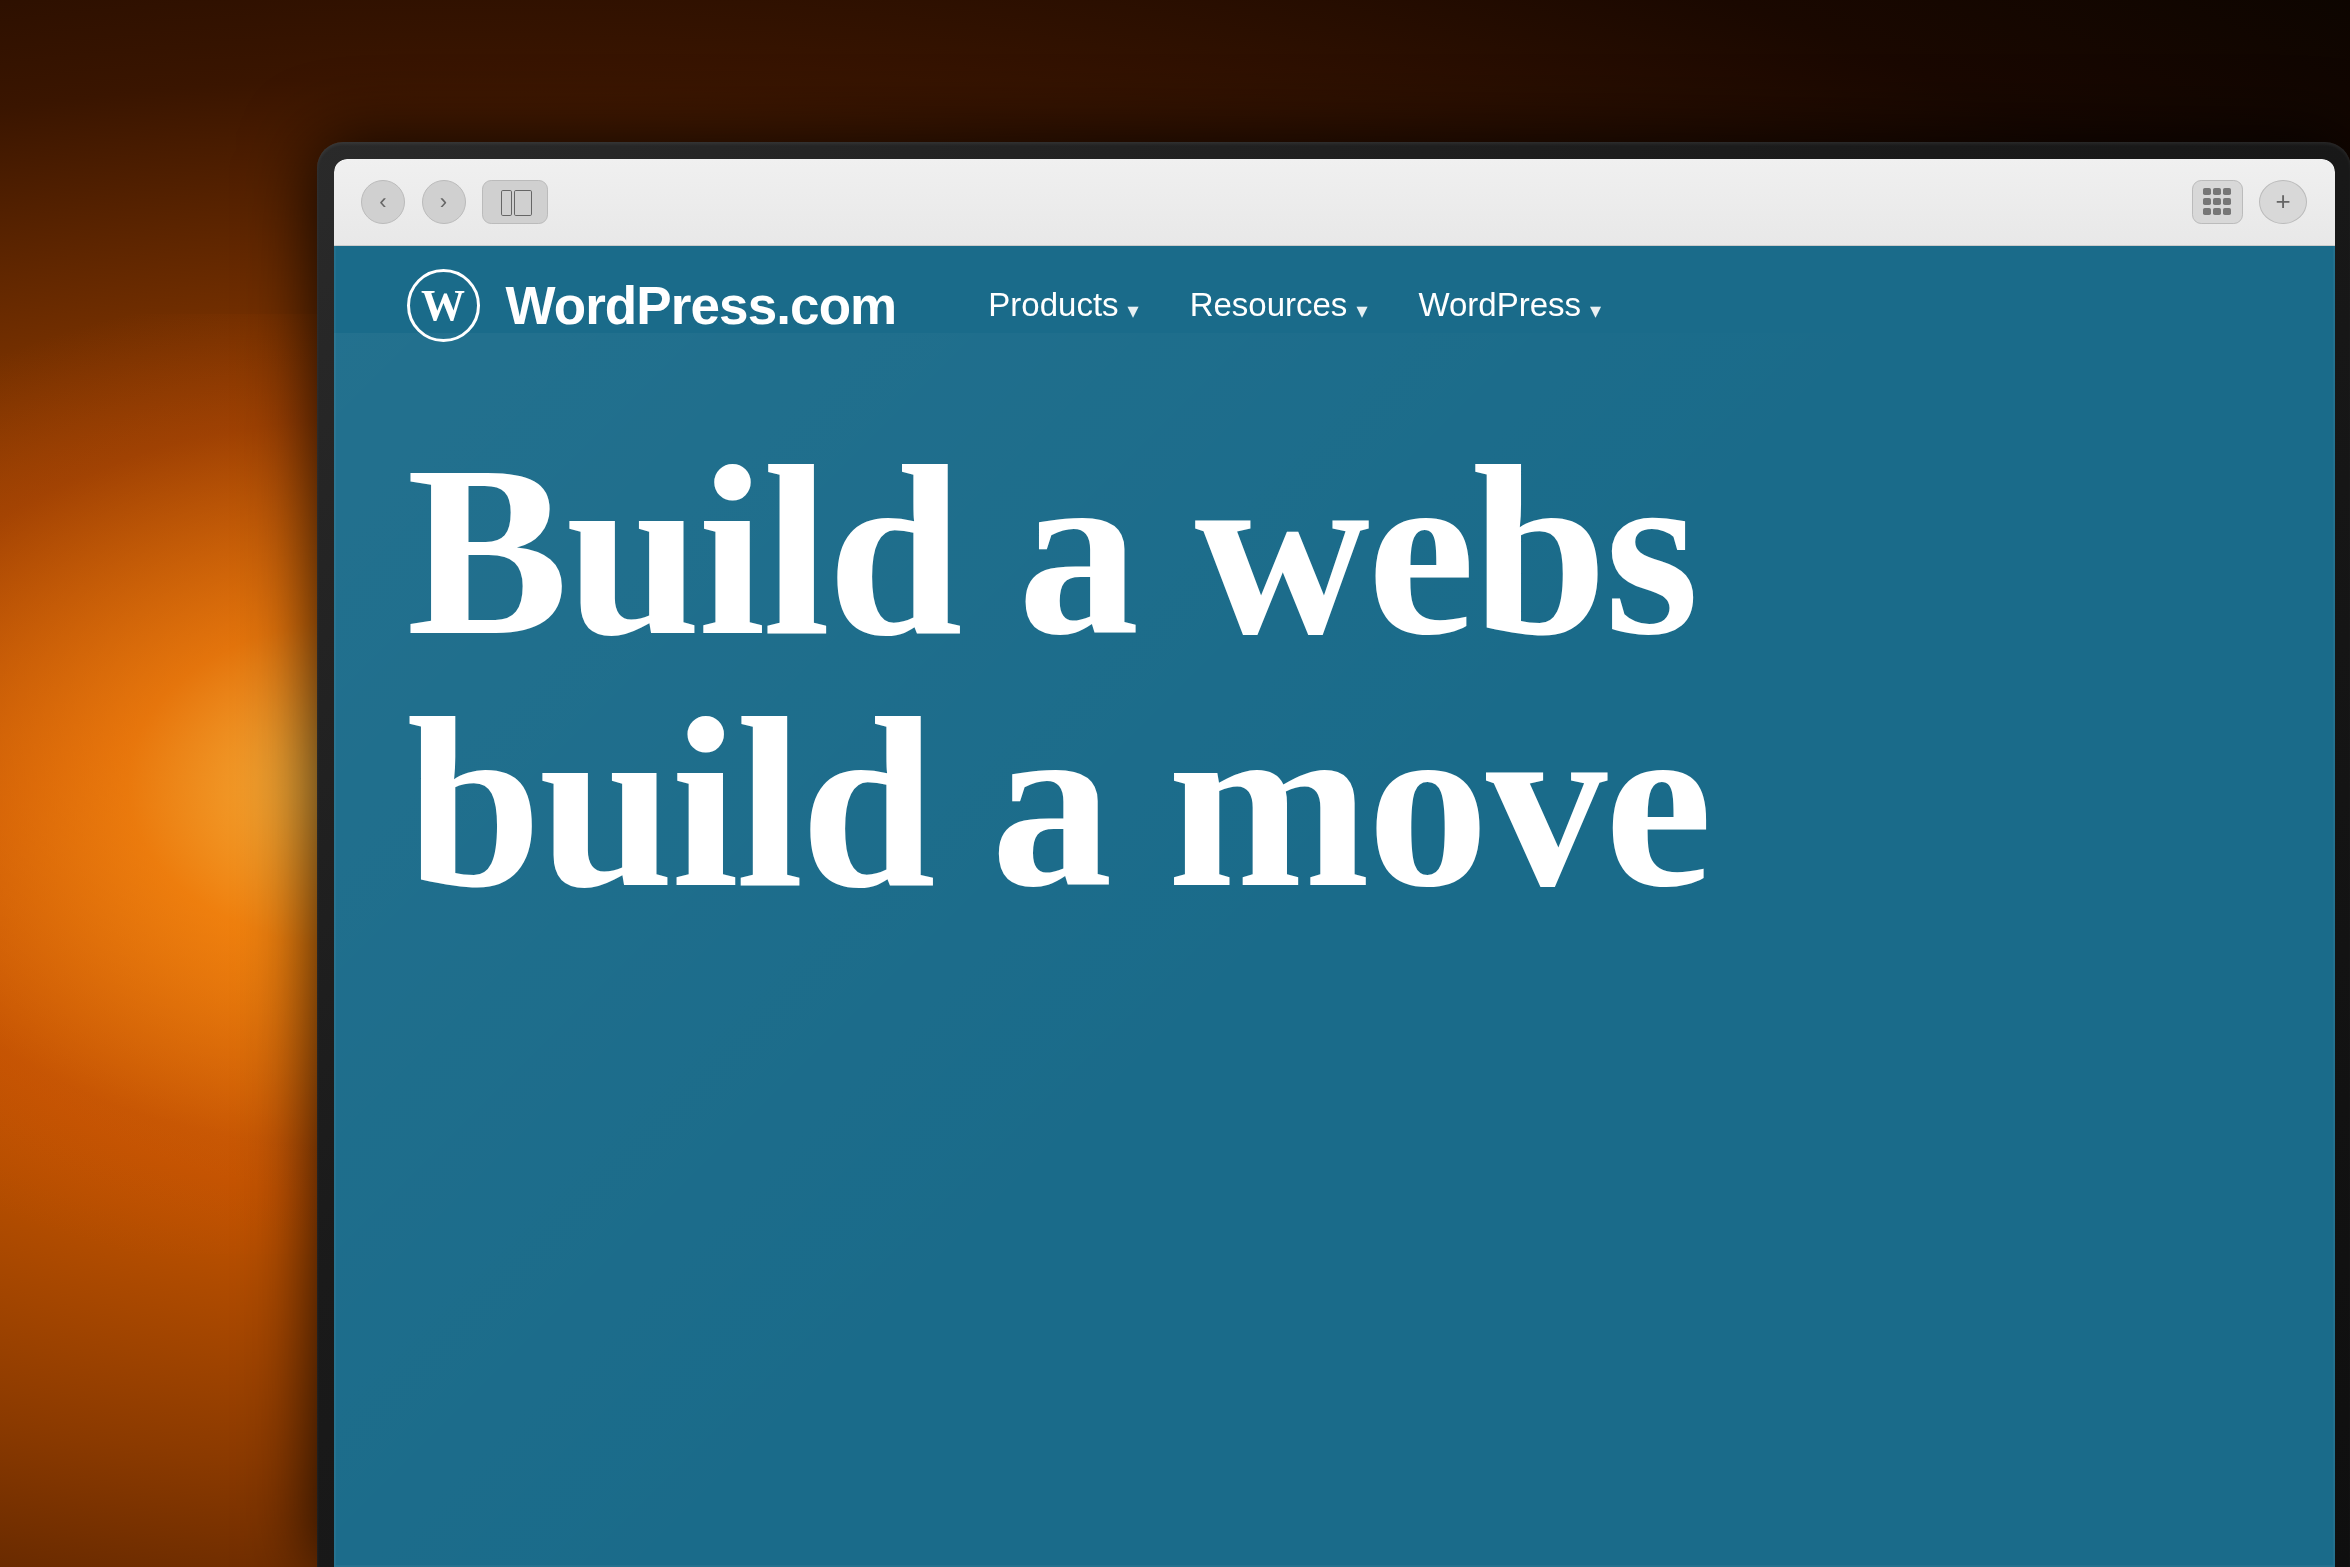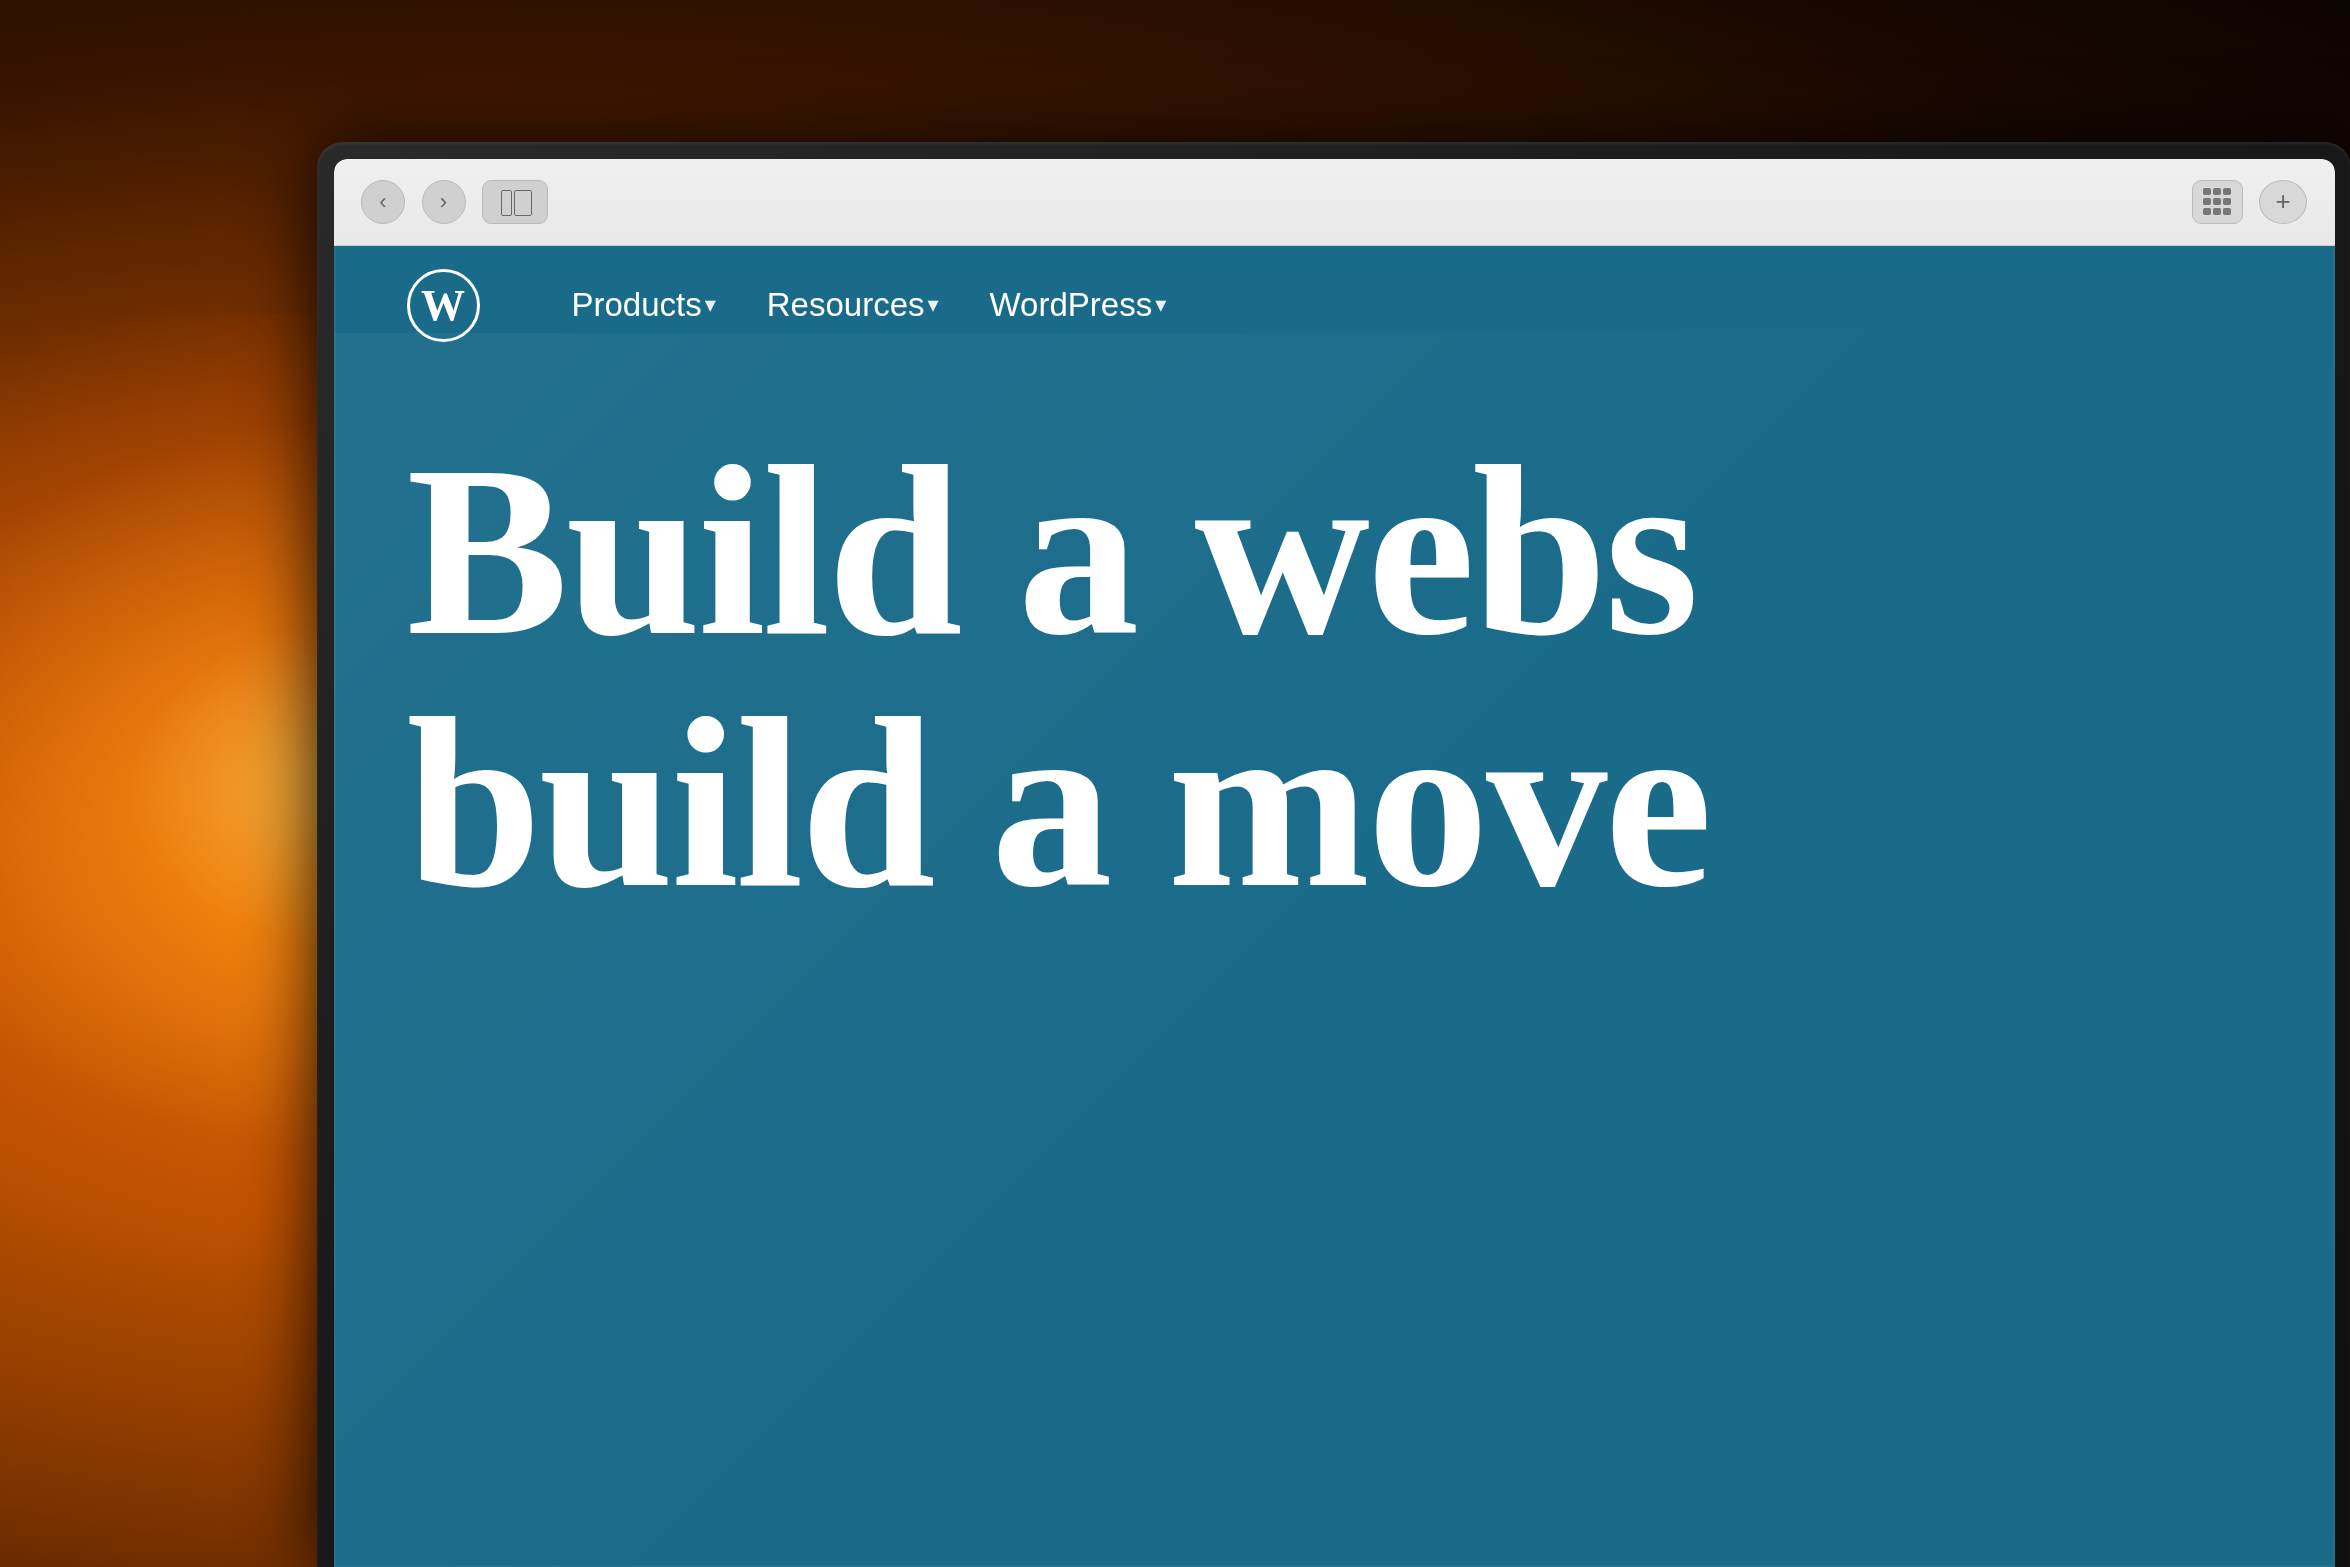--- a/index.html
+++ b/index.html
@@ -224,22 +224,22 @@
       align-items: center;
       gap: 51px;
       margin-left: 37px;
     }
 
     .nav-item {
       color: white;
       font-size: 33px;
       font-weight: 500;
       display: flex;
-      align-items: center;
-      gap: 3px;
+      align-items: flex-end;
+      gap: 9px;
       cursor: pointer;
       white-space: nowrap;
     }
 
     .nav-chevron {
       font-size: 22px;
       opacity: 0.9;
     }
 
     
@@ -340,20 +340,21 @@
     </div>
 
     <div class="website-content">
 
       <nav class="nav-bar">
 
         <div class="wp-logo">
           <div class="wp-logo-icon">
             <span>W</span>
           </div>
+          <span class="wp-logo-text">WordPress.com</span>
         </div>
 
         <div class="nav-items">
 
           <div class="nav-item">
             <span>Products</span>
             <span class="nav-chevron">▾</span>
           </div>
 
           <div class="nav-item">

